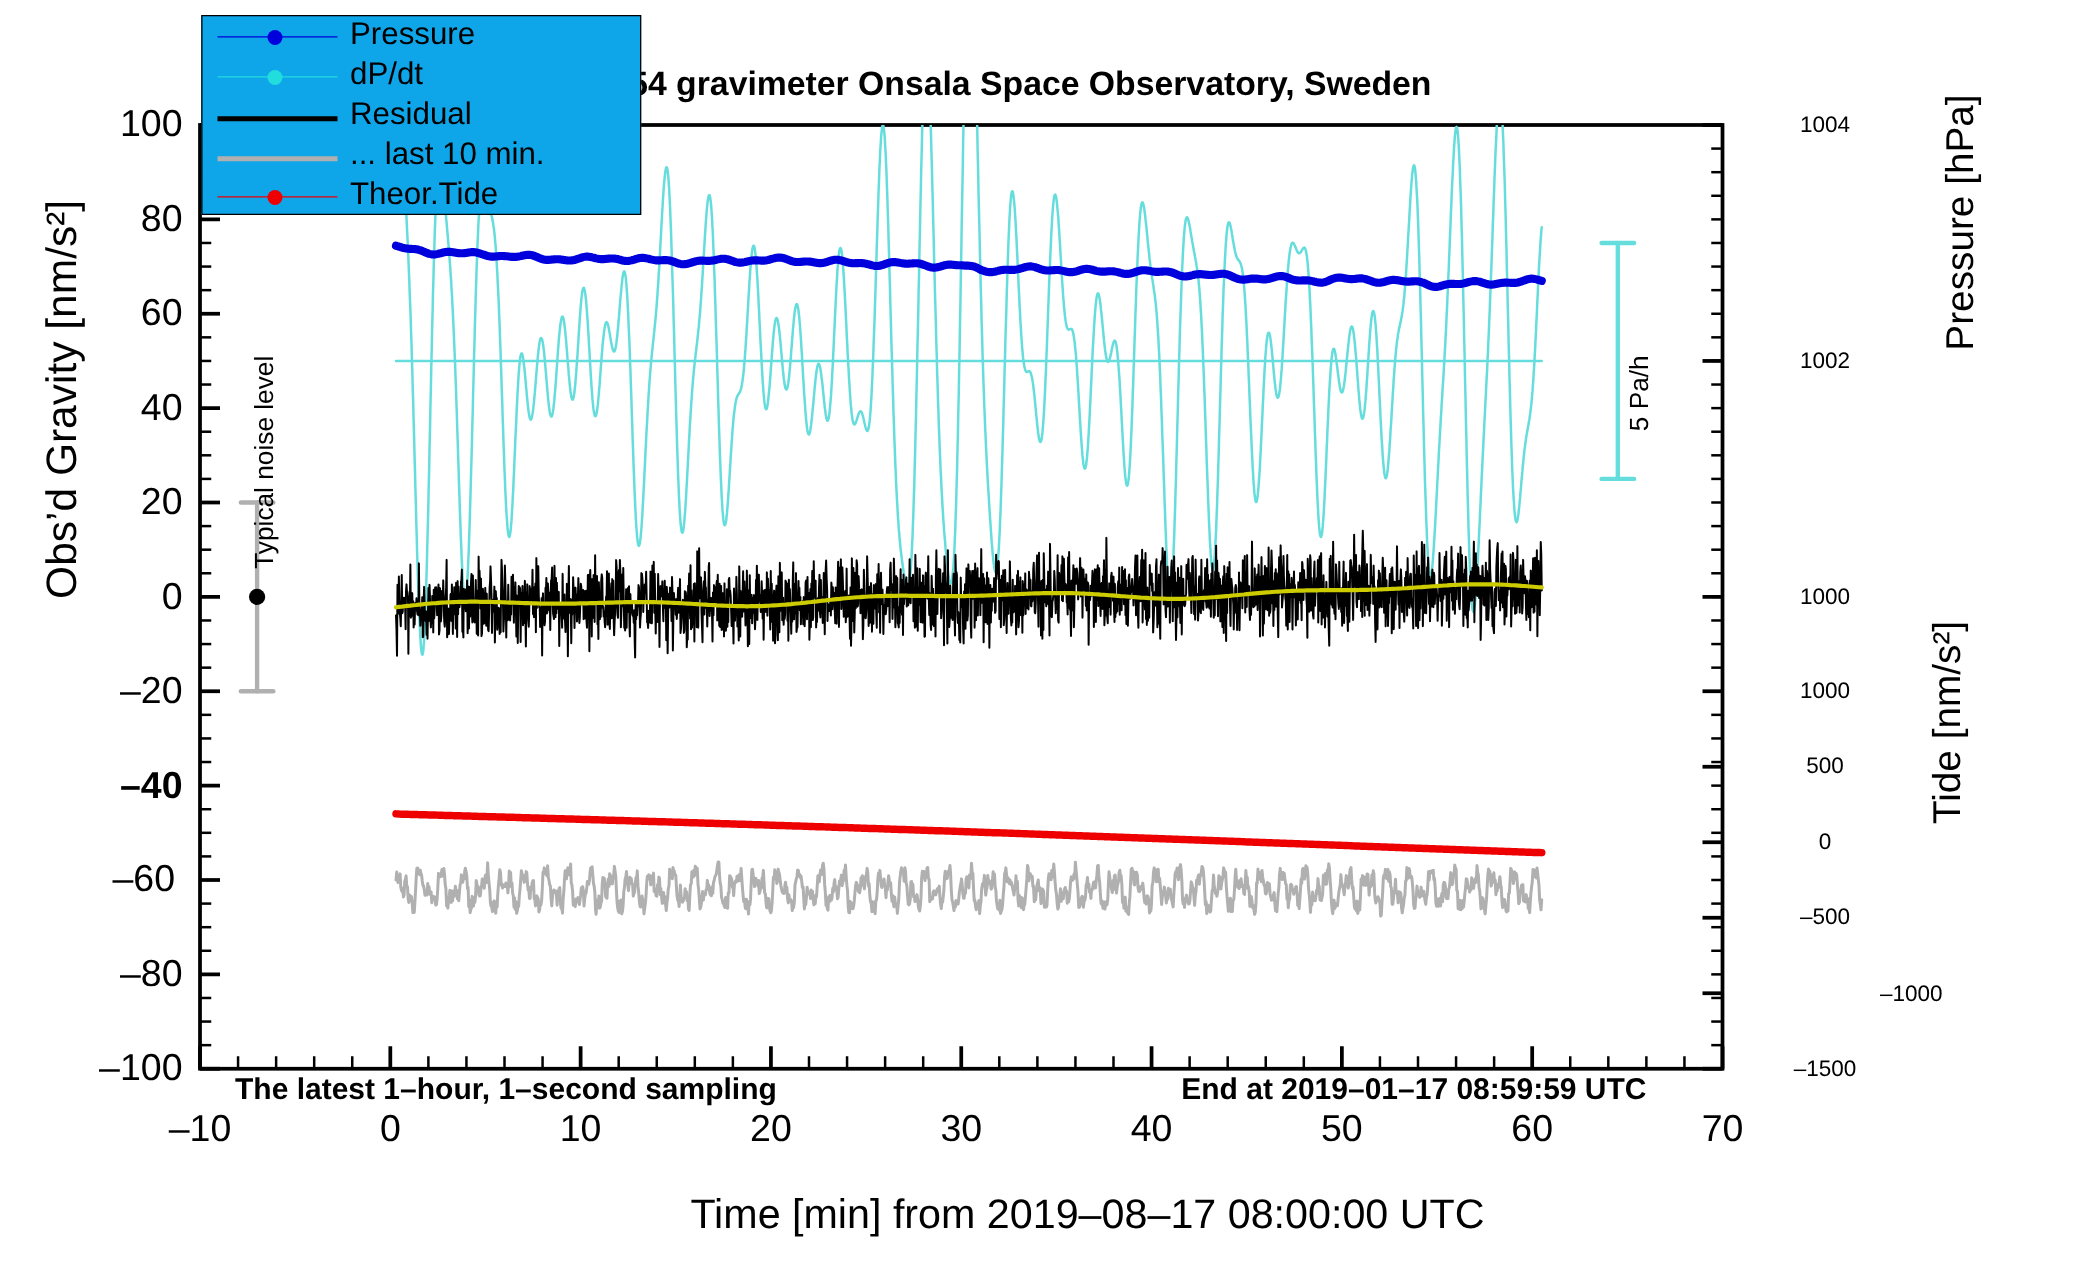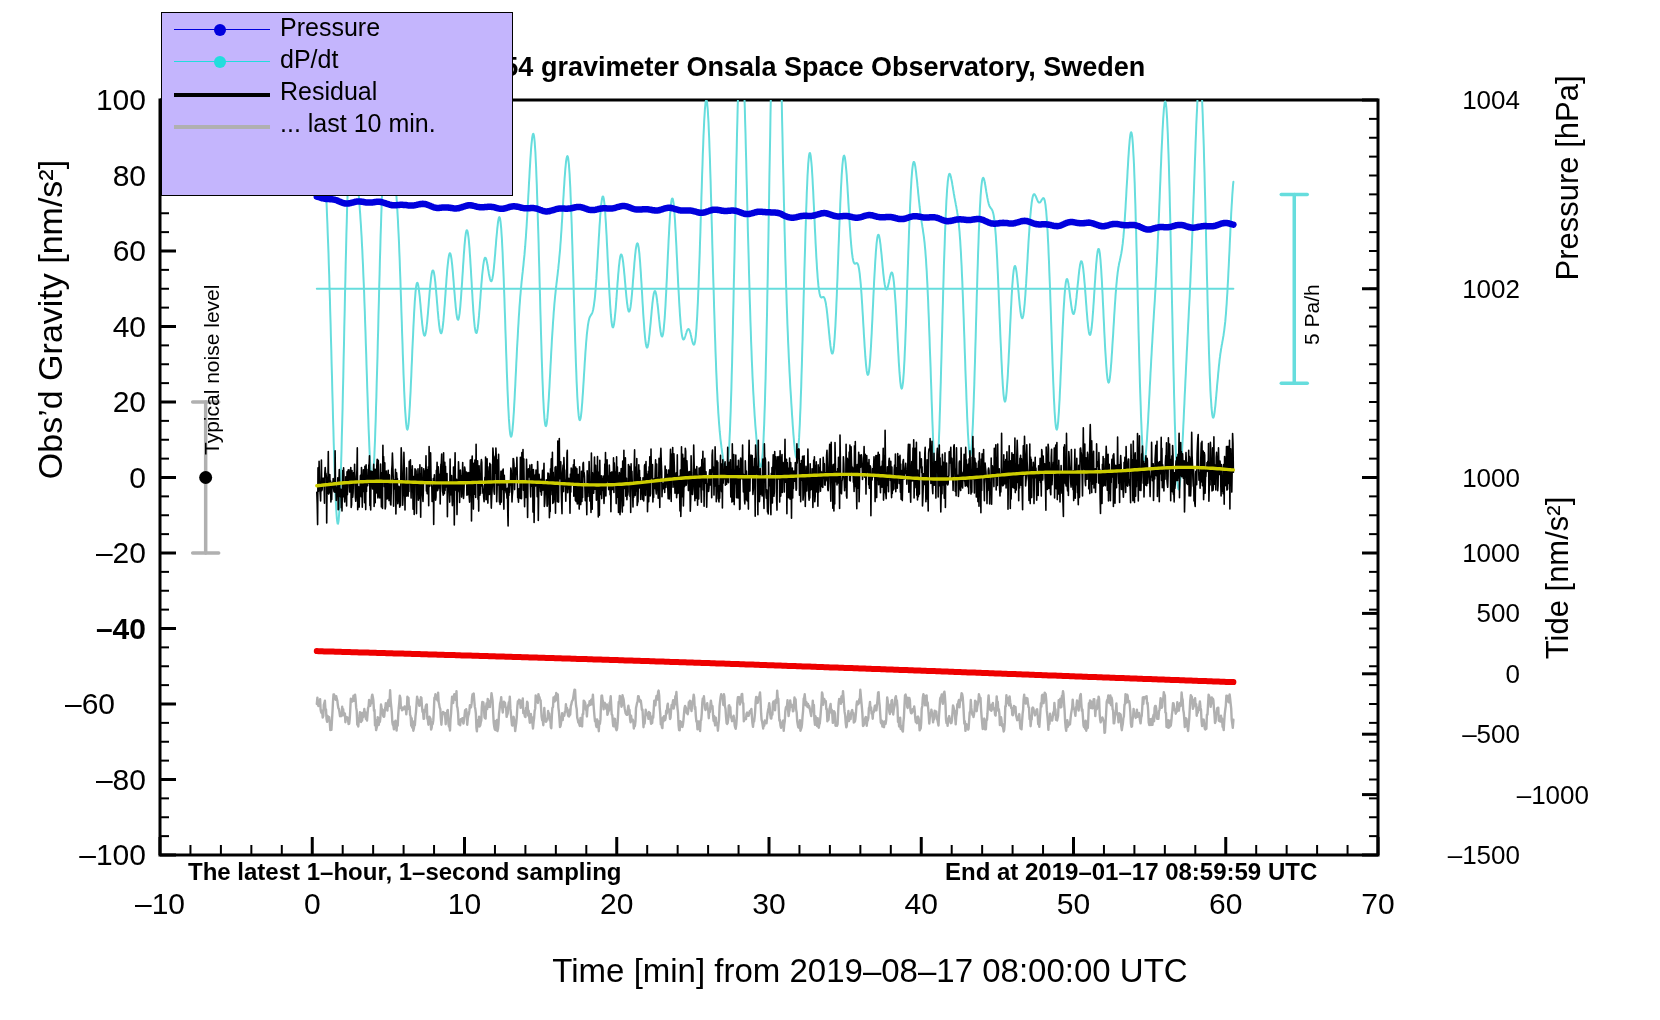--- a/index.html
+++ b/index.html
@@ -26,26 +26,26 @@
     font-size:33px; color:#000;padding-left:40px;
   }
   .title{
     position:absolute; left:0; top:52px; width:1560px; text-align:center;
     font-size:27px; font-weight:bold; color:#000;
   }
   .footer-left{position:absolute; left:188px; top:858px; font-size:24px; font-weight:bold; color:#000;}
   .footer-right{position:absolute; left:945px; top:858px; font-size:24px; font-weight:bold; color:#000;}
 
   .ytick{position:absolute; right:0; font-size:30px; color:#000; text-align:right; width:120px; transform:translateY(-50%);}
-  .ytickR{position:absolute; left:0; font-size:26px; color:#000; text-align:right; width:120px; transform:translateY(-50%);}
+  .ytickR{position:absolute; left:0; font-size:18px; color:#000; text-align:center; width:120px; transform:translateY(-50%);}
   .xtick{position:absolute; top:0; font-size:30px; color:#000; text-align:center; width:120px; transform:translateX(-50%);}
 
   .legendbox{
-    position:absolute; left:161px; top:12px; width:352px; height:184px;
-    background:#c4b5fd; border:1.5px solid #000; box-sizing:border-box; z-index:40;
+    position:absolute; left:161px; top:12px; width:352px; height:160px;
+    background:#0ea5e9; border:1.5px solid #000; box-sizing:border-box; z-index:40;
   }
   .legrow{position:relative; height:30px; margin-top:2px;}
   .legline{position:absolute; left:12px; top:14px; width:96px; height:0;}
   .legdot{position:absolute; left:52px; top:9px; width:12px; height:12px; border-radius:50%;}
   .legtxt{position:absolute; left:118px; top:-2px; font-size:25px; color:#000; white-space:nowrap;}
 
   .noise-label{
     position:absolute; left:200px; top:455px; width:190px;
     transform:rotate(-90deg); transform-origin:left top;
     font-size:21px; color:#000; white-space:nowrap;
@@ -227,21 +227,21 @@
 
   <div id="ytl">
       <div class="ytick" style="top: 100px; left: 26px;">100</div>
       <div class="ytick" style="top: 175.5px; left: 26px;">80</div>
       <div class="ytick" style="top: 251px; left: 26px;">60</div>
       <div class="ytick" style="top: 326.5px; left: 26px;">40</div>
       <div class="ytick" style="top: 402px; left: 26px;">20</div>
       <div class="ytick" style="top: 477.5px; left: 26px;">0</div>
       <div class="ytick" style="top: 553px; left: 26px;">–20</div>
       <div class="ytick" style="top: 628.5px; left: 26px; font-weight: bold;">–40</div>
-      <div class="ytick" style="top: 704px; left: 30px; text-align: center;">–60</div>
+      <div class="ytick" style="top: 704px; left: 20px;">–60</div>
       <div class="ytick" style="top: 779.5px; left: 26px;">–80</div>
       <div class="ytick" style="top: 855px; left: 26px;">–100</div>
     </div>
   <div id="ytr">
       <div class="ytickR" style="top: 100px; left: 1400px;">1004</div>
       <div class="ytickR" style="top: 288.75px; left: 1400px;">1002</div>
       <div class="ytickR" style="top: 477.5px; left: 1400px;">1000</div>
       <div class="ytickR" style="top: 553px; left: 1400px;">1000</div>
       <div class="ytickR" style="top: 613.4px; left: 1400px;">500</div>
       <div class="ytickR" style="top: 673.8px; left: 1400px;">0</div>
@@ -276,14 +276,19 @@
         <div class="legtxt">dP/dt</div>
       </div>
       <div class="legrow">
         <div class="legline" style="border-top: 4px solid rgb(0, 0, 0);"></div>
         <div class="legtxt">Residual</div>
       </div>
       <div class="legrow">
         <div class="legline" style="border-top: 4px solid rgb(176, 176, 176);"></div>
         <div class="legtxt">... last 10 min.</div>
       </div>
+      <div class="legrow">
+        <div class="legline" style="border-top: 1.5px solid rgb(238, 0, 0);"></div>
+        <div class="legdot" style="background: rgb(238, 0, 0);"></div>
+        <div class="legtxt">Theor.Tide</div>
+      </div>
     </div>
 </div>
 
 </body></html>

